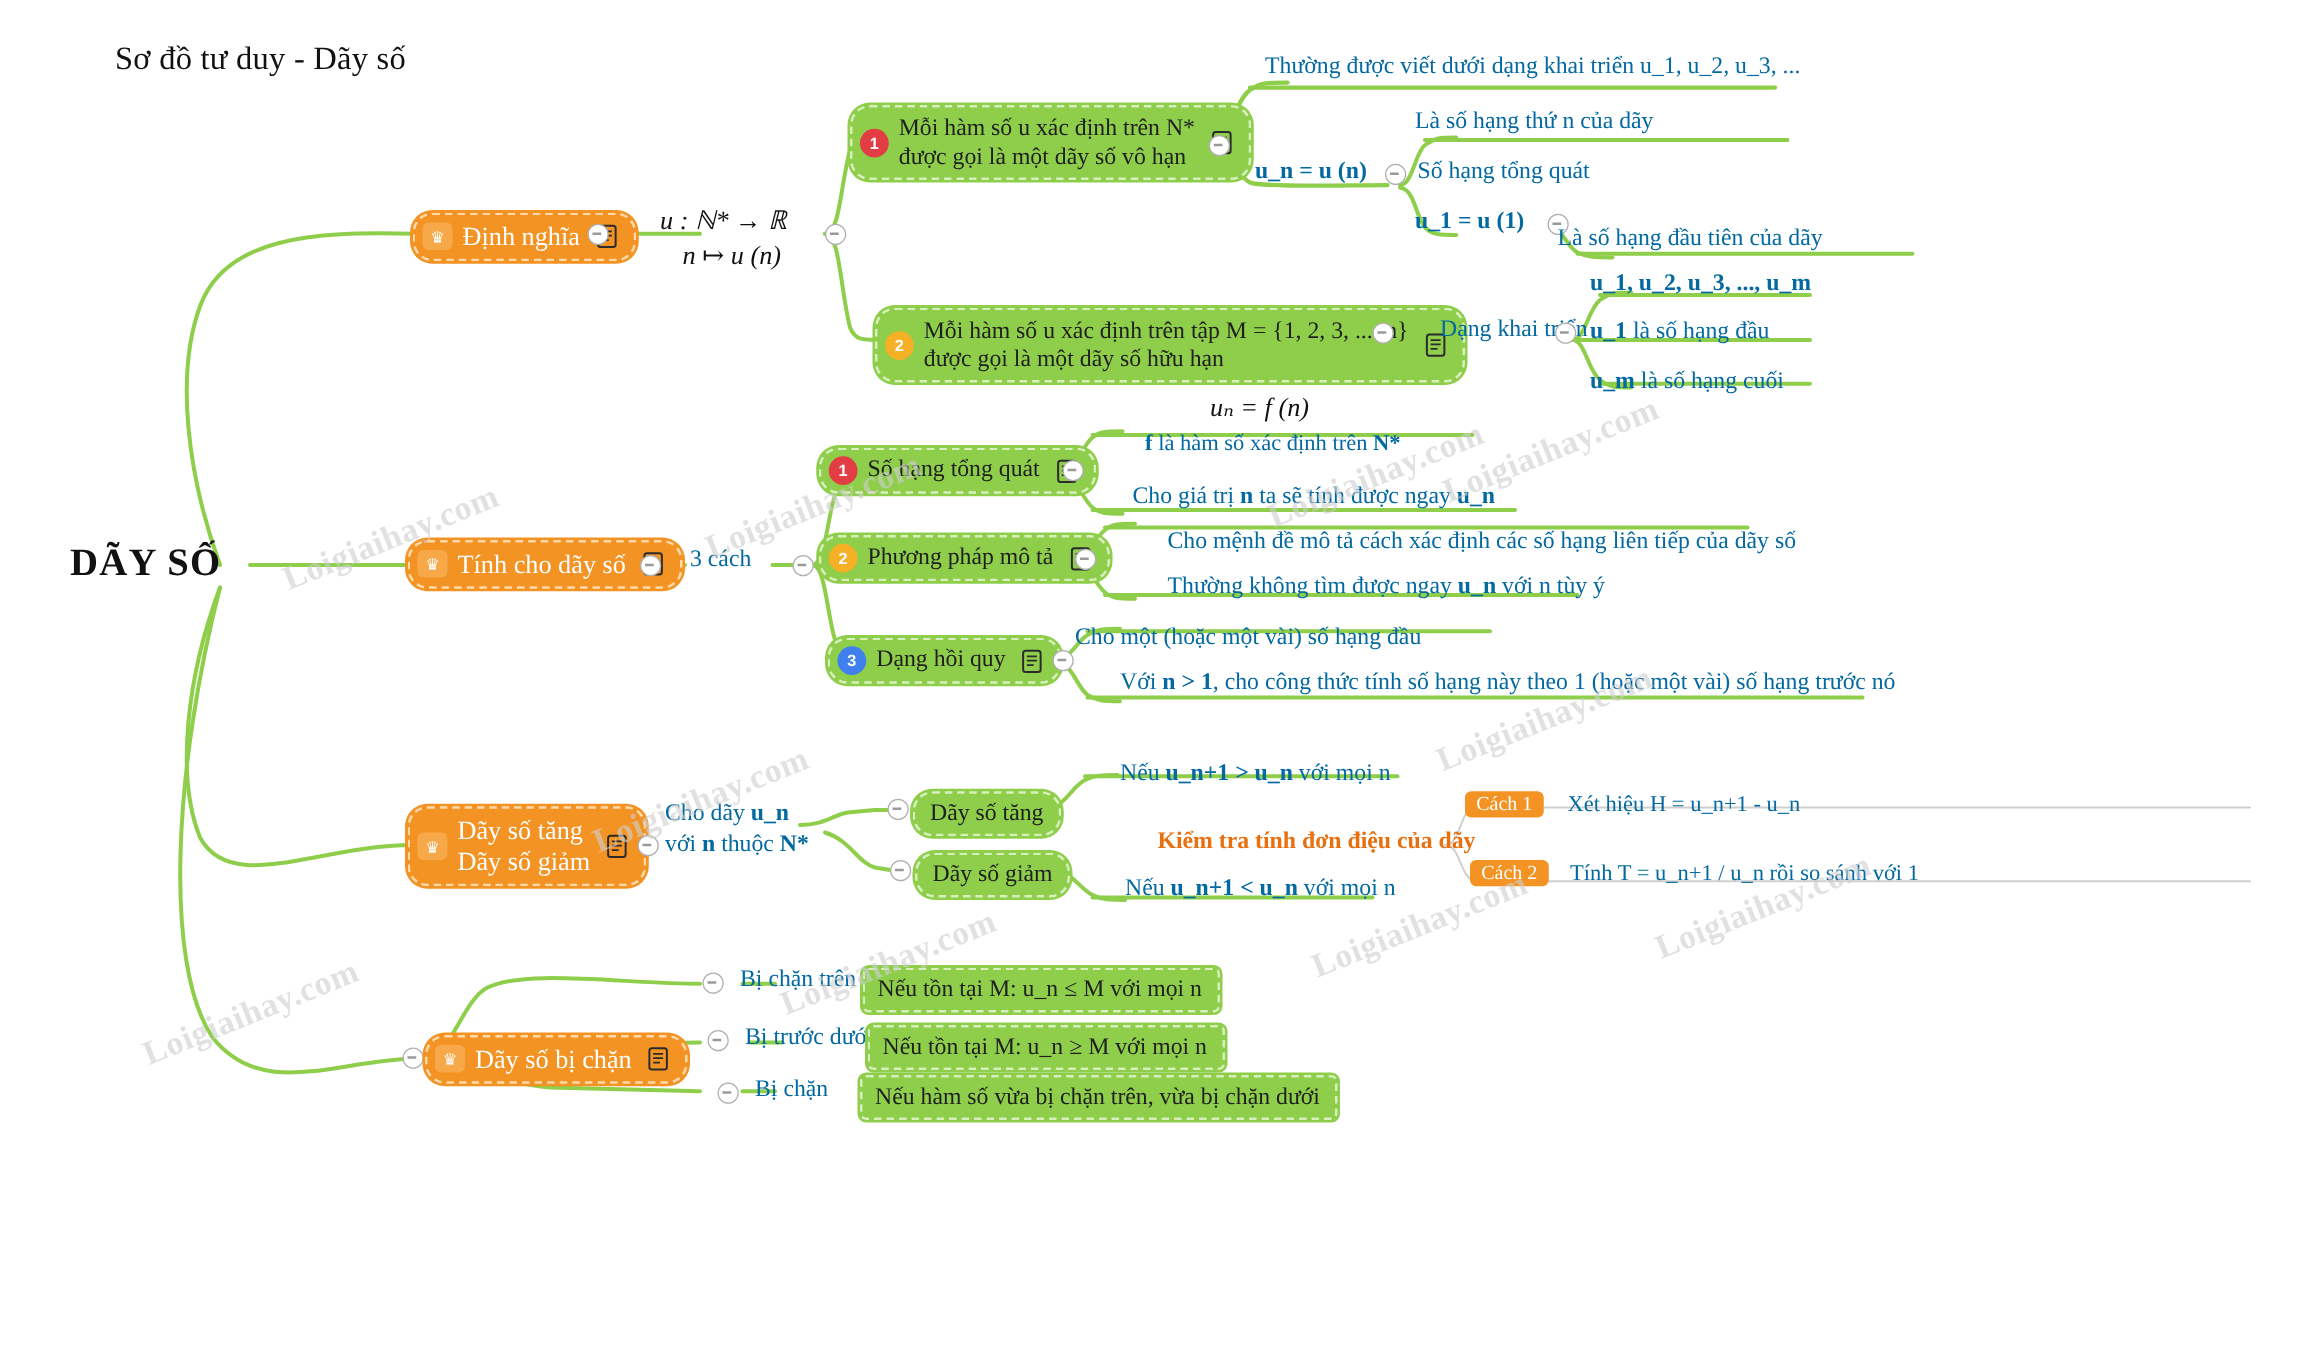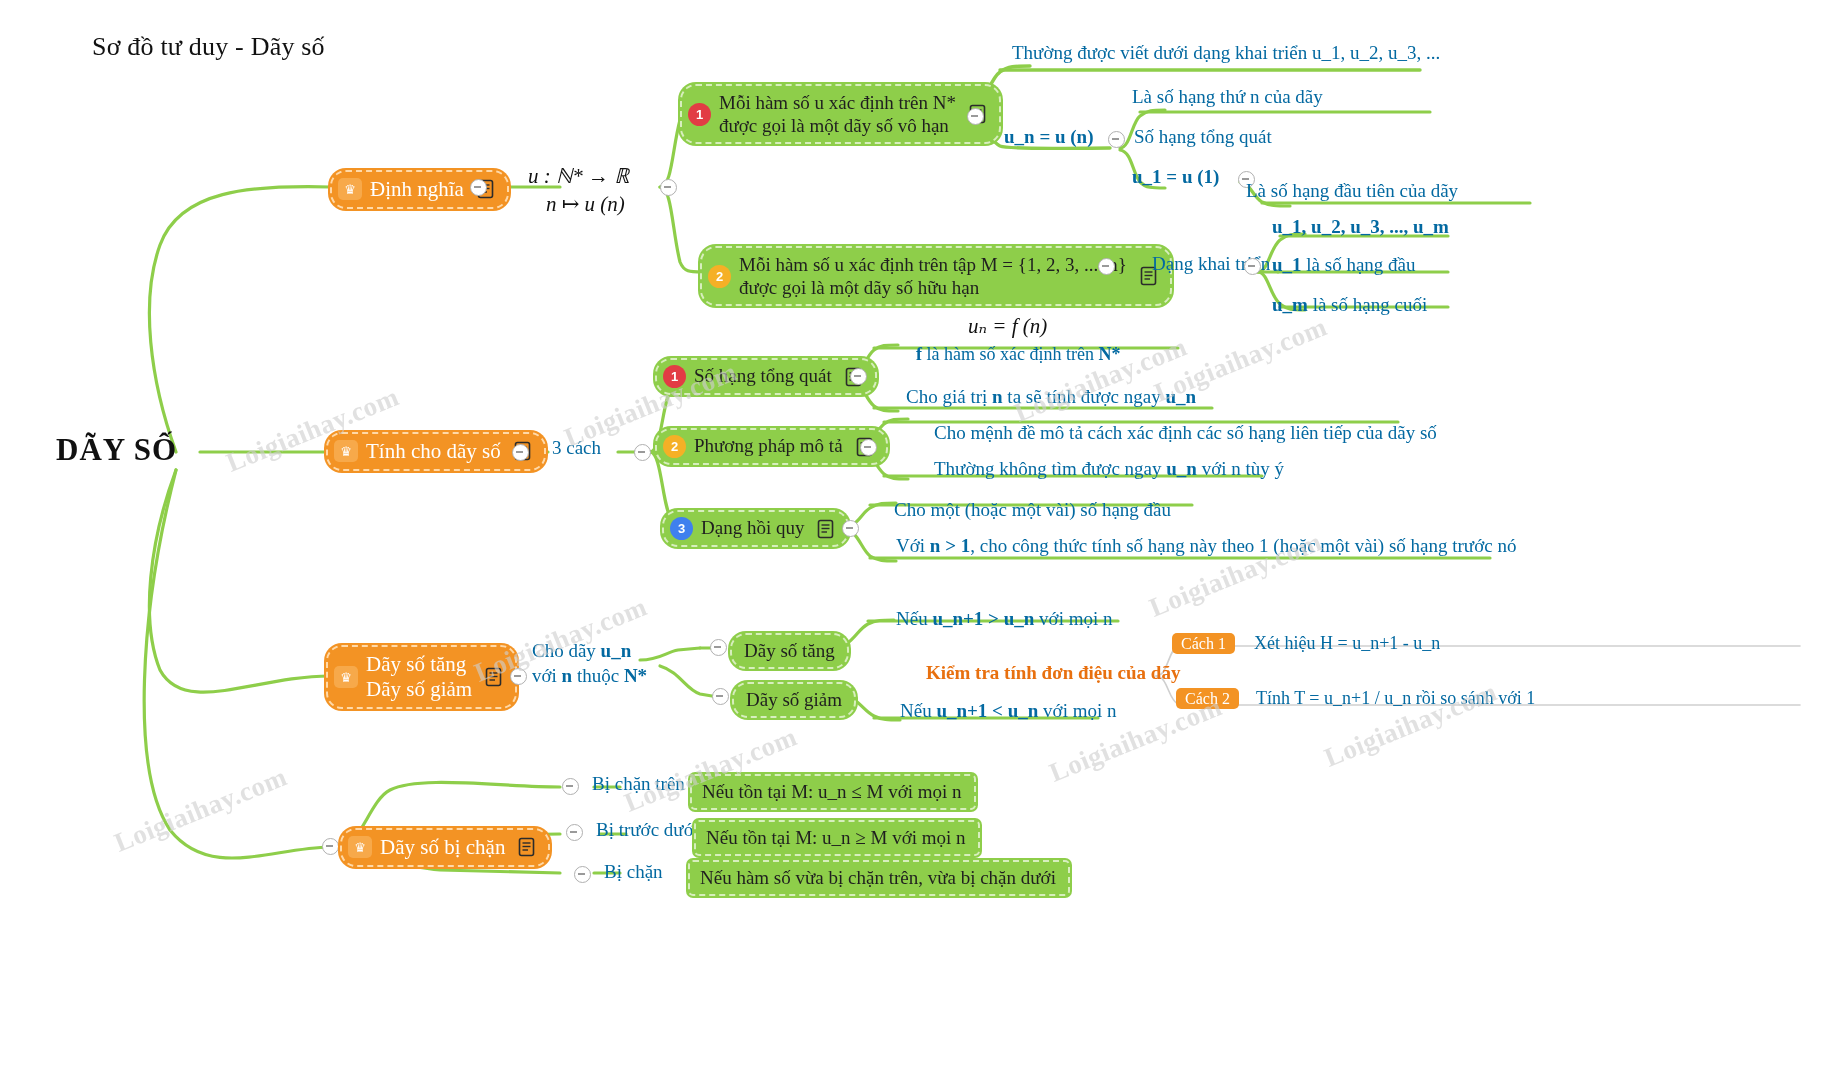--- a/index.html
+++ b/index.html
@@ -332,21 +332,21 @@
         <svg width="17" height="20" viewBox="0 0 17 20">
             <rect x="1.5" y="1.5" width="14" height="17" rx="2" fill="none" stroke="#2b2b2b" stroke-width="1.6"></rect>
             <line x1="4.5" y1="6" x2="12.5" y2="6" stroke="#2b2b2b" stroke-width="1.4"></line>
             <line x1="4.5" y1="9.5" x2="12.5" y2="9.5" stroke="#2b2b2b" stroke-width="1.4"></line>
             <line x1="4.5" y1="13" x2="10" y2="13" stroke="#2b2b2b" stroke-width="1.4"></line>
           </svg>
       </span>
     </span>
   </div>
   <div class="toggle" style="left:842px; top:520px;"></div>
-  <div class="node leaf" style="left:894px; top:499px;font-family:Liberation Serif, serif;">Cho một (hoặc một vài) số hạng đầu</div>
+  <div class="node leaf" style="left:860px; top:499px;font-family:Liberation Serif, serif;">Cho một (hoặc một vài) số hạng đầu</div>
   <div class="node leaf" style="left:896px; top:535px;text-align:center;">Với <b>n &gt; 1</b>, cho công thức tính số hạng này theo 1 (hoặc một vài) số hạng trước nó</div>
 
   <div class="node" style="left:326px; top:645px;">
     <span class="pill orange" style="align-items:center;">
       <span class="crown">♛</span>
       <span style="display:inline-block; line-height:1.2;">
         <span class="ptext" style="display:block;">Dãy số tăng</span>
         <span class="ptext" style="display:block;">Dãy số giảm</span>
       </span>
       <span class="noteicon">

